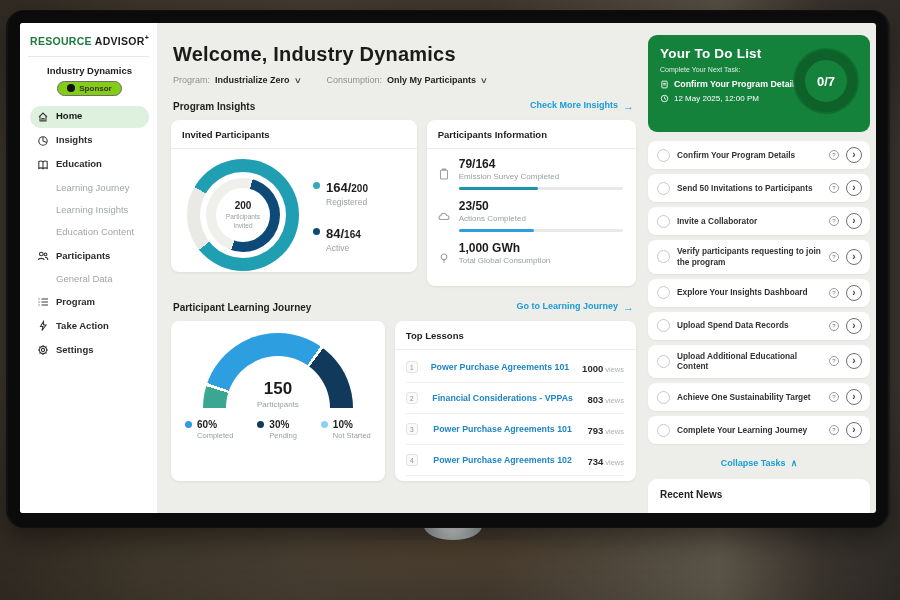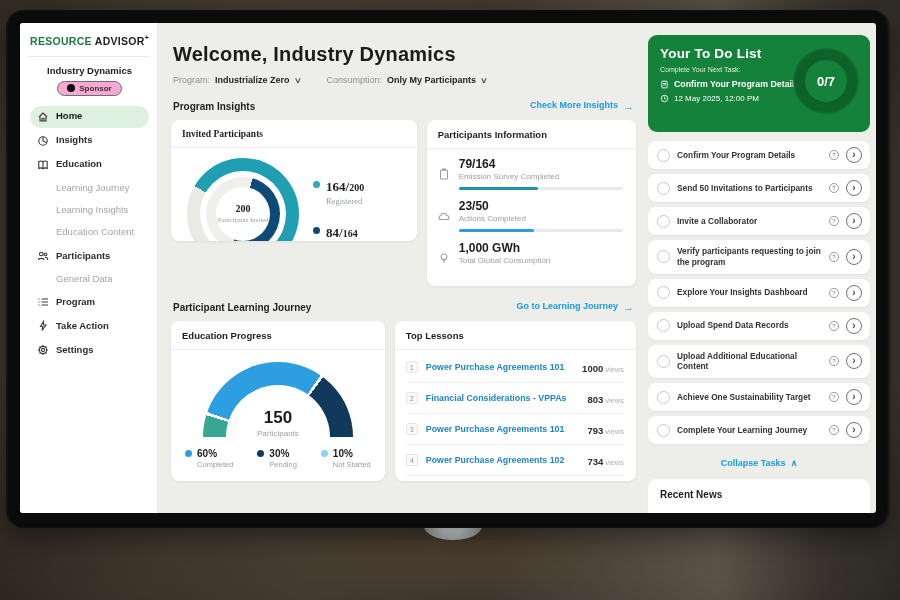--- a/index.html
+++ b/index.html
@@ -44,21 +44,21 @@
   .logo { font-size:10.5px; font-weight:bold; letter-spacing:.3px; white-space:nowrap; }
   .logo .p1 { color:#1e7a3e; }
   .logo .p2 { color:#1d1d1d; }
   .logo sup { font-size:7px; }
   .logo-divider { border-bottom:1px solid #e7e7e7; margin:9px 0 8px -2px; }
   .org { text-align:center; font-size:9.5px; font-weight:bold; color:#222; margin-bottom:5px; }
   .sponsor-wrap { display:flex; justify-content:center; margin-bottom:10px; }
   .sponsor {
     display:inline-flex; align-items:center; gap:4px;
     border:1px solid #6d6d6d; border-radius:10px; padding:2px 9px;
-    font-size:8px; font-weight:bold; color:#333; background:#f9a8d4;
+    font-size:8px; font-weight:bold; color:#333; background:#84cc16;
   }
   .sponsor .dot { width:8px; height:8px; border-radius:50%; background:#111; display:inline-block; }
   .nav { display:flex; flex-direction:column; gap:2px; }
   .nav-item {
     display:flex; align-items:center; gap:7px;
     padding:5px 7px; border-radius:13px;
     font-size:9.5px; font-weight:bold; color:#2c2c2c; cursor:pointer;
     line-height:1.1;
   }
   .nav-item.active { background:#ddf1de; color:#161616; }
@@ -73,21 +73,21 @@
   .filter .flabel { color:#8e9294; }
   .filter .fvalue { font-weight:bold; color:#1f1f1f; }
   .chev { color:#444; font-size:8px; transform:scaleX(1.4); display:inline-block; }
   .section-row { display:flex; justify-content:space-between; align-items:center; margin:0 2px 8px 2px; }
   .section-title { font-size:10px; font-weight:bold; color:#1f1f1f; }
   .link { font-size:9px; font-weight:bold; color:#199cd8; cursor:pointer; display:inline-flex; gap:5px; align-items:flex-start; }
   .cards-row { display:flex; gap:10px; margin-bottom:15px; }
   .card { background:#fff; border-radius:8px; box-shadow:0 1px 3px rgba(0,0,0,.07); overflow:hidden; }
   .card-title { padding:9px 11px 8px 11px; font-size:9.5px; font-weight:bold; color:#1e1e1e; border-bottom:1px solid #ececec; }
   
-  .card-invited { flex:54; height:121px;font-family:Liberation Serif, serif; }
+  .card-invited { flex:54; height:152px; }
   .invited-body { display:flex; align-items:center; padding:10px 8px 0 16px; gap:14px; }
   .donut { width:112px; height:112px; position:relative; flex:none; }
   .donut-outer { position:absolute; inset:0; border-radius:50%;
     background:conic-gradient(from 300deg, #209fb2 0 81%, #e9e9e6 81% 100%); }
   .donut-outer::after { content:''; position:absolute; inset:13px; background:#fff; border-radius:50%; }
   .donut-inner { position:absolute; inset:19px; border-radius:50%;
     background:conic-gradient(from 15deg, #0d4a78 0 51%, #efefec 51% 100%); }
   .donut-inner::after { content:''; position:absolute; inset:10px; background:#fff; border-radius:50%; }
   .donut-center { position:absolute; inset:0; display:flex; flex-direction:column; justify-content:center; align-items:center; text-align:center; }
   .donut-center .dval { font-size:10px; font-weight:bold; color:#222; }
@@ -122,21 +122,21 @@
   .gauge-center { position:absolute; left:0; bottom:0; width:150px; text-align:center; }
   .gauge-center .gval { font-size:17px; font-weight:bold; color:#1c1c1c; }
   .gauge-center .glab { font-size:8px; color:#9aa0a0; margin-top:1px; }
   .gauge-legend { display:flex; gap:24px; margin-top:10px; }
   .glegend-item { display:flex; gap:5px; align-items:flex-start; }
   .glegend-dot { width:7px; height:7px; border-radius:50%; margin-top:2px; flex:none; }
   .glegend-item .v { font-size:10px; font-weight:bold; color:#1d1d1d; }
   .glegend-item .l { font-size:7.5px; color:#9aa0a0; margin-top:1px; }
   
   .card-lessons { flex:53; height:160px; }
-  .lessons-body { padding:2px 12px 0 11px; }
+  .lessons-body { padding:2px 12px 0 11px;text-align:center; }
   .lesson-row { display:flex; align-items:center; gap:8px; padding:6px 0; border-bottom:1px solid #f1f1f1; }
   .lesson-row:last-child { border-bottom:none; }
   .lesson-rank { width:12px; height:12px; flex:none; border:1px solid #e4e4e4; background:#fafafa; border-radius:3px;
     font-size:6.5px; color:#8b8f90; display:flex; align-items:center; justify-content:center; }
   .lesson-title { flex:1; font-size:8.8px; font-weight:bold; color:#1f85c4; cursor:pointer; white-space:nowrap; overflow:hidden; }
   .lesson-views { font-size:9.5px; font-weight:bold; color:#2a2a2a; }
   .lesson-suffix { font-size:7.5px; color:#aeb2b2; margin-left:2px; }
   
   .rightpanel { width:228px; flex:none; padding:12px 6px 0 0; display:flex; flex-direction:column; }
   .todo-card { background:#15823c; border-radius:9px; color:#fff; padding:11px 12px 12px 12px; position:relative; height:97px; flex:none; }
@@ -364,21 +364,20 @@
       <span class="section-title">Participant Learning Journey</span>
       <span class="link">
         <span>Go to Learning Journey</span>
         <span class="arrow">→</span>
       </span>
     </div>
 
     <div class="cards-row">
 
       <div class="card card-gauge">
-        <div class="card-title">Education Progress</div>
         <div class="gauge-body">
           <div class="gauge">
             <div class="gauge-arc"></div>
             <div class="gauge-center">
               <div class="gval">150</div>
               <div class="glab">Participants</div>
             </div>
           </div>
           <div class="gauge-legend">
             <div class="glegend-item">

